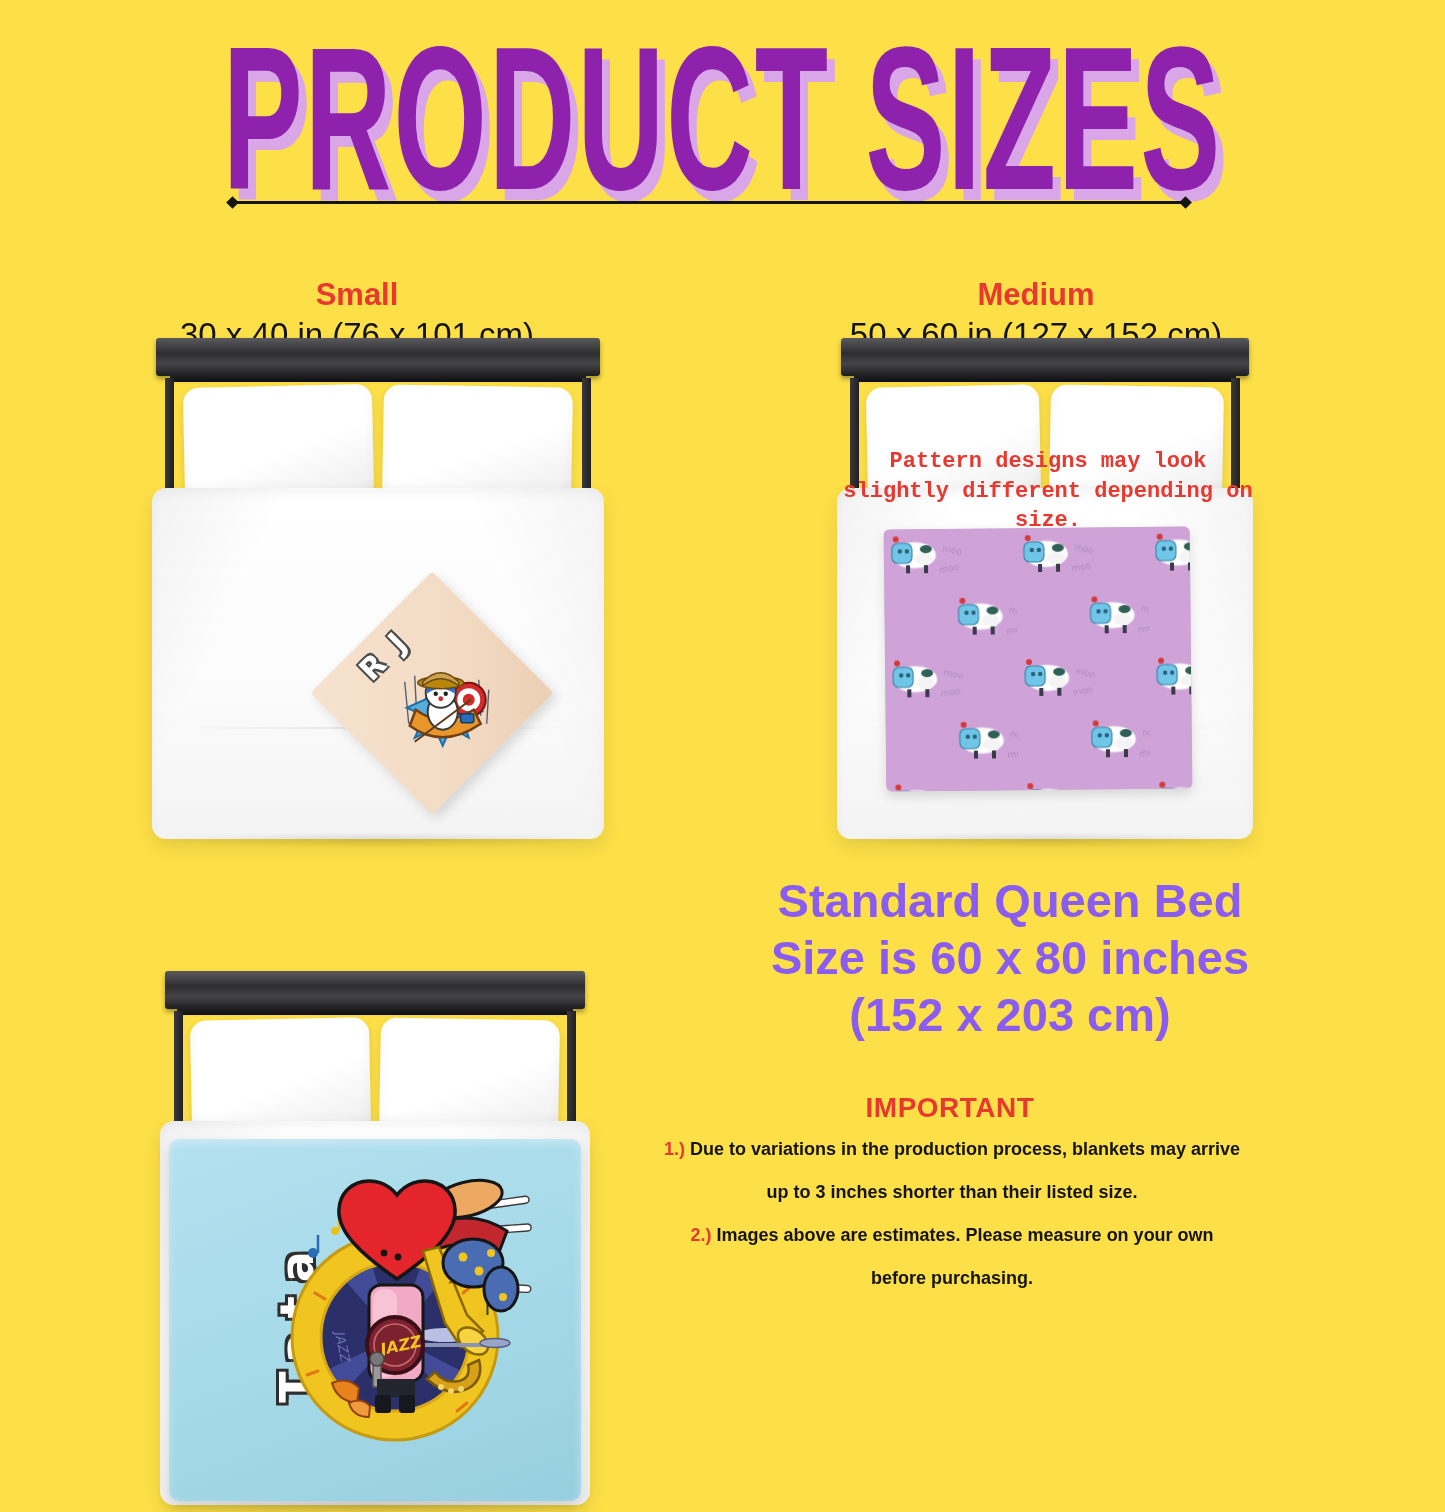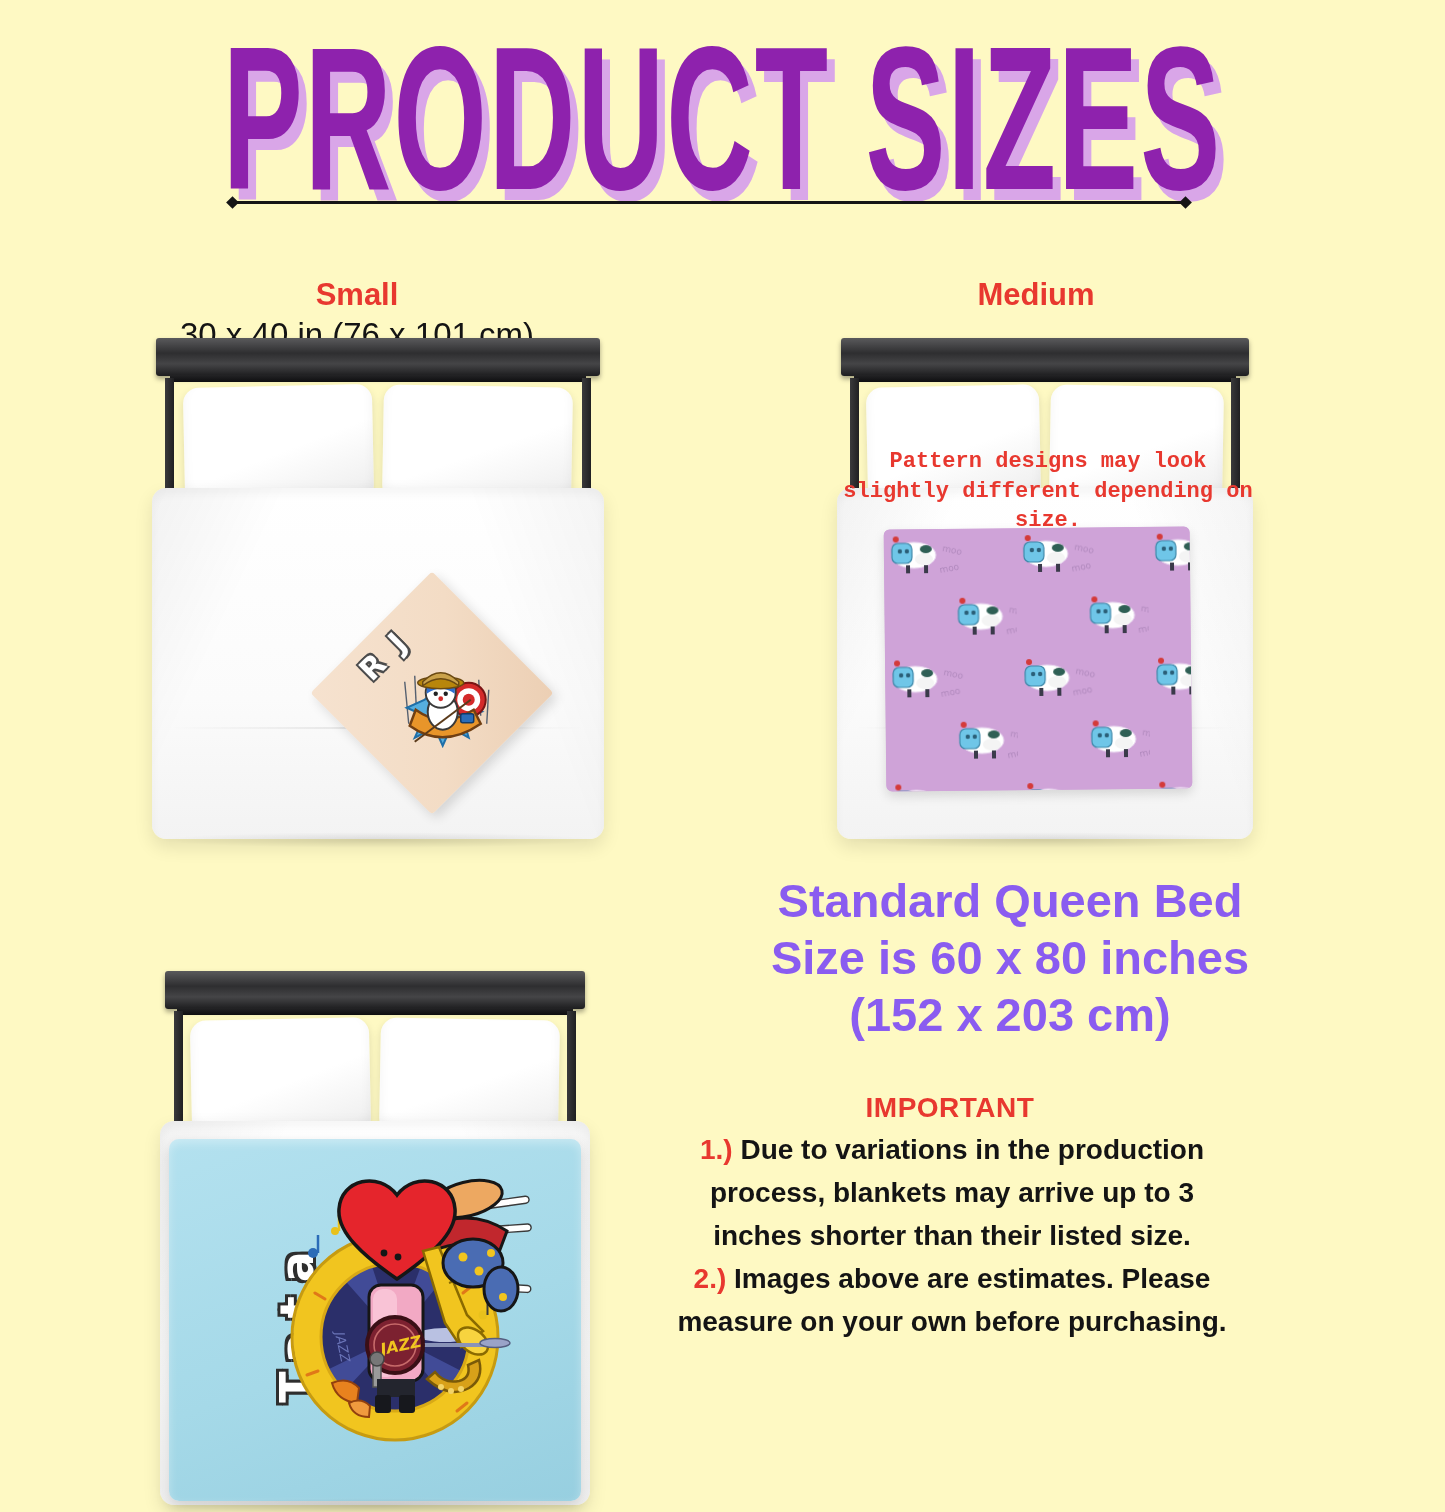--- a/index.html
+++ b/index.html
@@ -1,17 +1,17 @@
 <!DOCTYPE html>
 <html><head>
 <meta charset="utf-8">
 <style>
   html,body{margin:0;padding:0;background:#ffffff;}
   .page{
-    position:relative;width:1445px;height:1512px;background:#fef9c3;overflow:hidden;
+    position:relative;width:1445px;height:1512px;background:#fde047;overflow:hidden;
     font-family:"Liberation Sans",sans-serif;
   }
   
   .title{
     position:absolute;top:16px;left:0;right:0;text-align:center;
     font-weight:bold;font-size:120px;line-height:1;letter-spacing:2px;
     color:#8e22ad;text-shadow:8px 6px 0 #d9a6e8;
     transform:scaleY(1.70);transform-origin:center top;white-space:nowrap;
   }
   .divider{position:absolute;left:232px;top:201px;width:954px;height:3px;background:#151515;}
@@ -105,39 +105,40 @@
   .queen-note{
     position:absolute;left:770px;top:872px;width:480px;text-align:center;
     font-size:47px;line-height:57px;font-weight:bold;color:#8a5cf0;
   }
   .important-head{
     position:absolute;left:700px;top:1092px;width:500px;text-align:center;
     font-size:28px;font-weight:bold;color:#e8382f;letter-spacing:0.5px;
   }
   .important-list{
     position:absolute;left:662px;top:1128px;width:580px;text-align:center;
-    font-size:28px;line-height:43px;font-weight:bold;color:#141414;
+    font-size:18px;line-height:43px;font-weight:bold;color:#141414;
   }
   .important-item .num{color:#e8382f;}
 </style>
 </head>
 <body>
 
 <div class="page">
 
   <div class="title">PRODUCT SIZES</div>
   <div class="divider"></div>
 
   <div class="sec-head" style="left:107px;top:241px;">
     <div class="sec-label">Small</div>
     <div class="sec-size">30 x 40 in (76 x 101 cm)</div>
   </div>
 
   <div class="sec-head" style="left:786px;top:241px;">
     <div class="sec-label">Medium</div>
+    <div class="sec-size">50 x 60 in (127 x 152 cm)</div>
   </div>
 
 
   <div class="bed" style="left:147px;top:338px;width:462px;height:503px;">
     <div class="headboard"></div>
     <div class="rail left"></div>
     <div class="rail right"></div>
     <div class="pillows">
       <div class="pillow p1"></div>
       <div class="pillow p2"></div>

